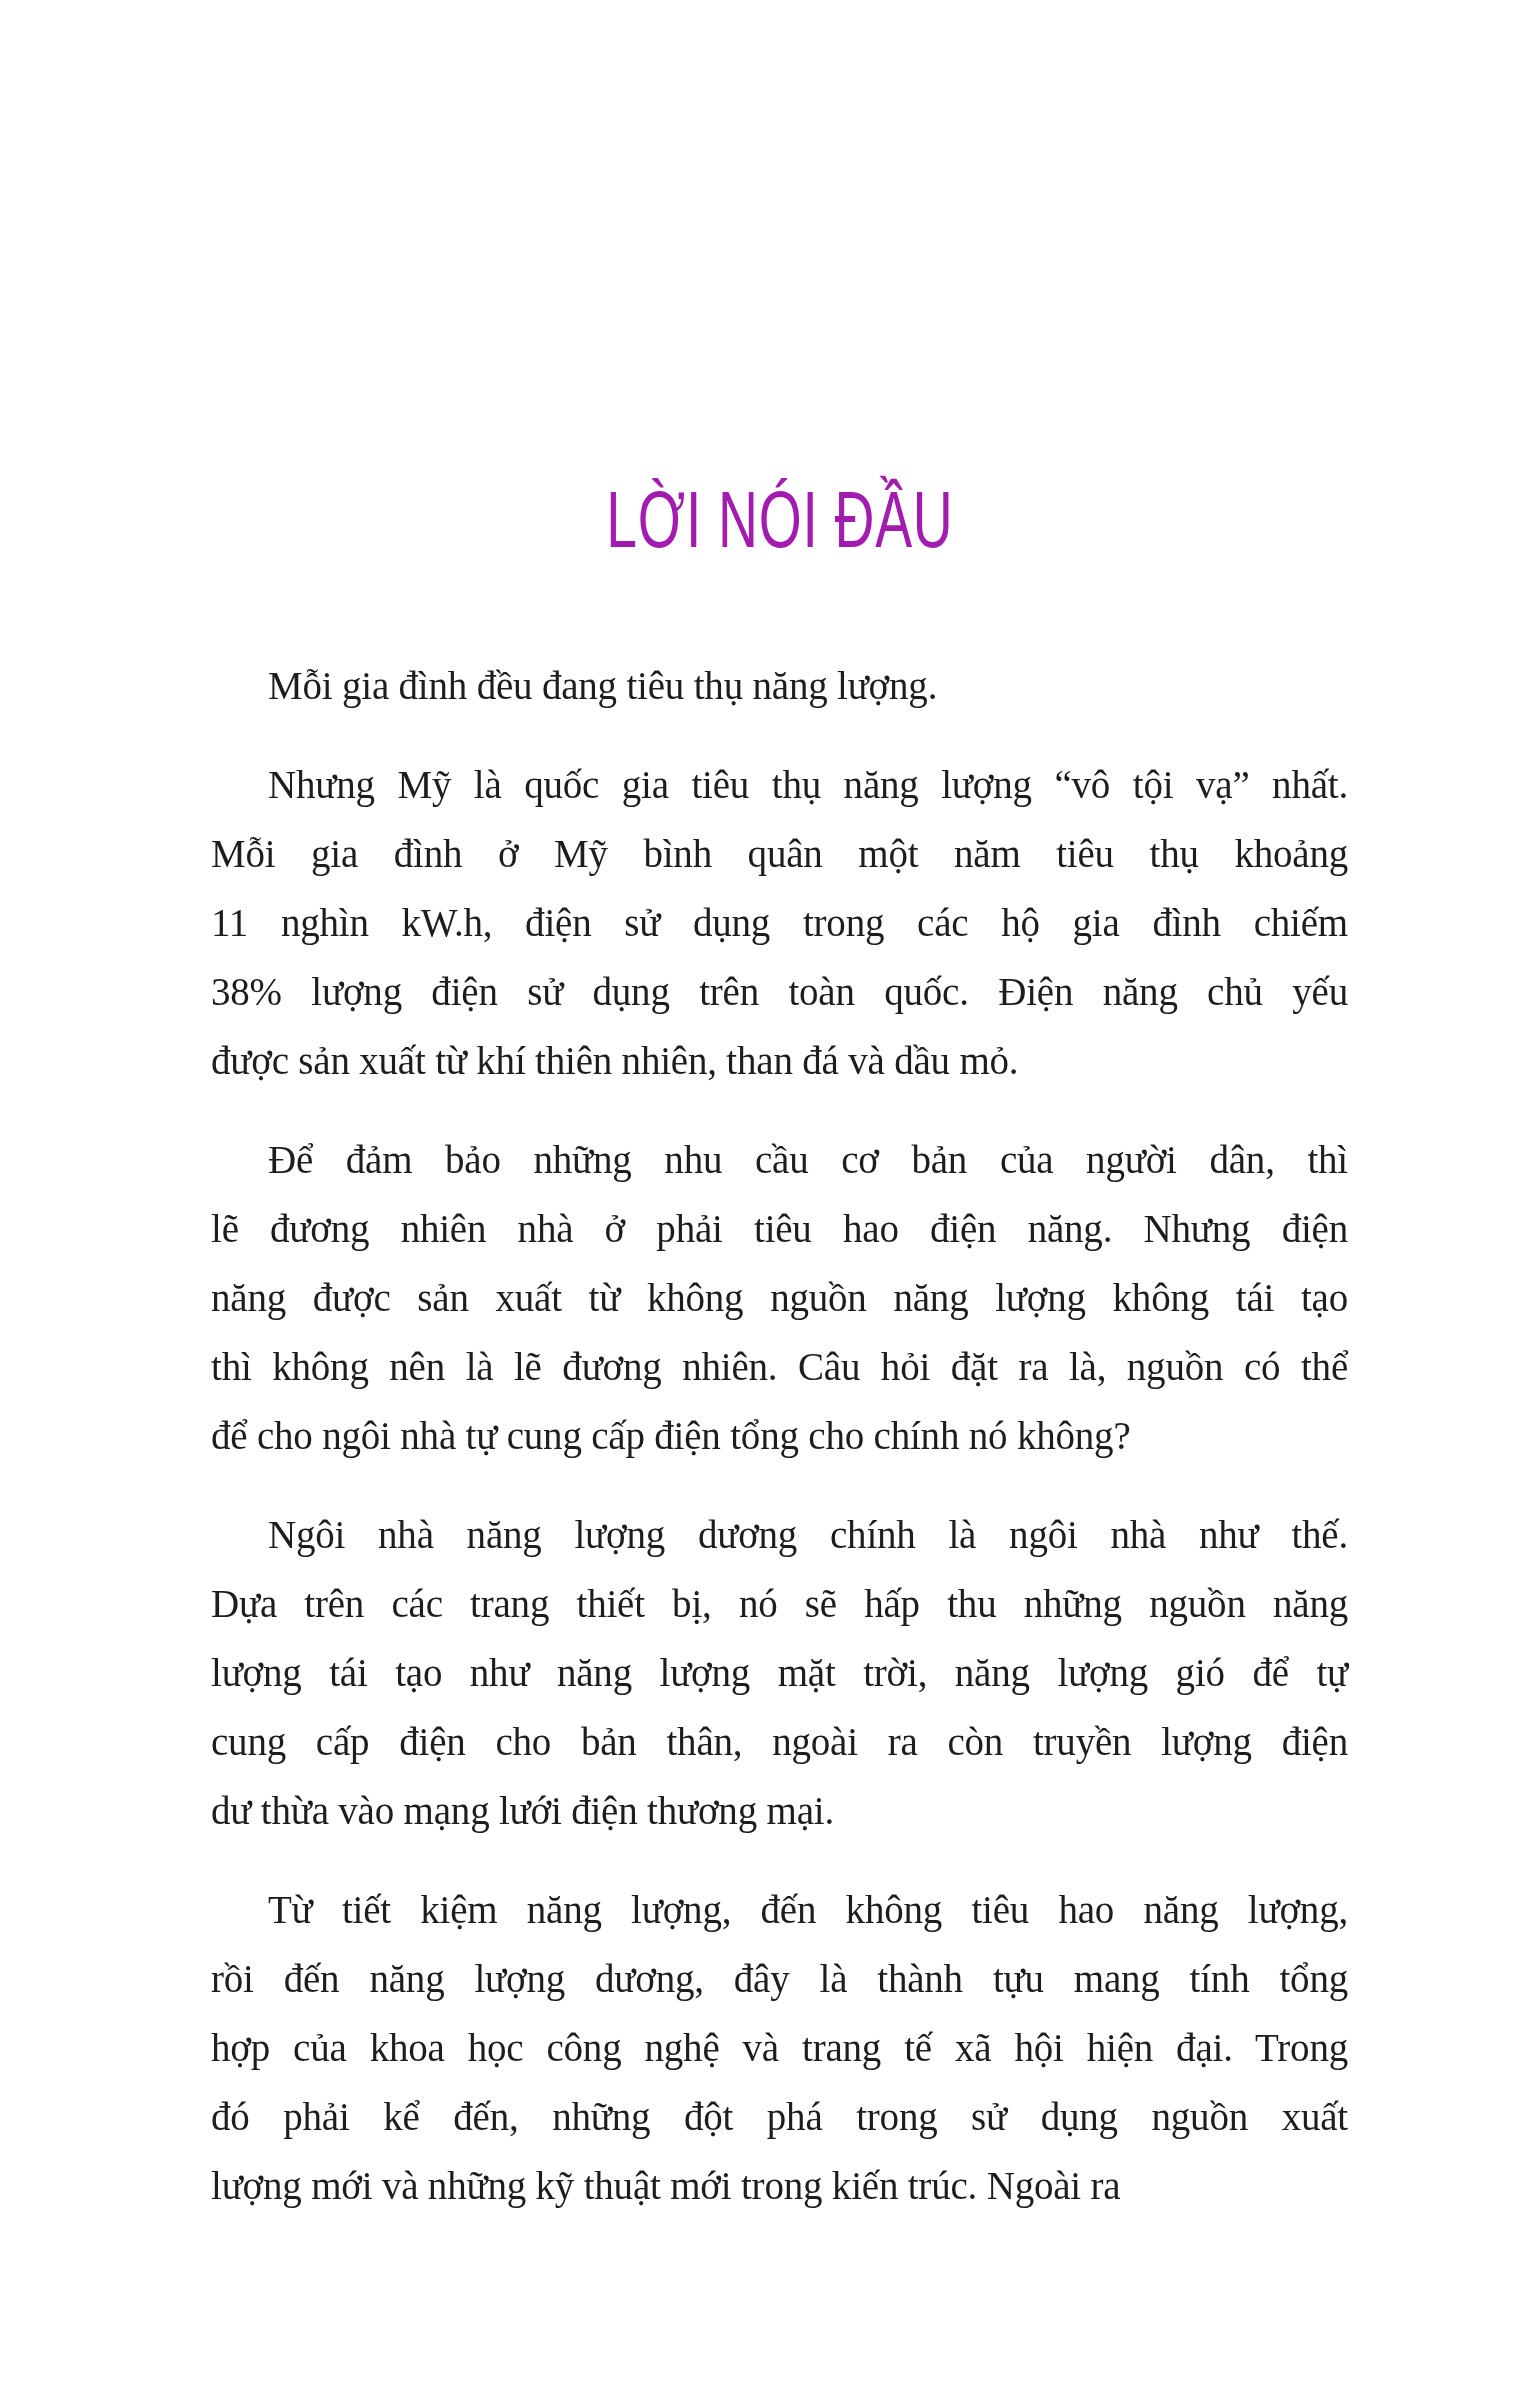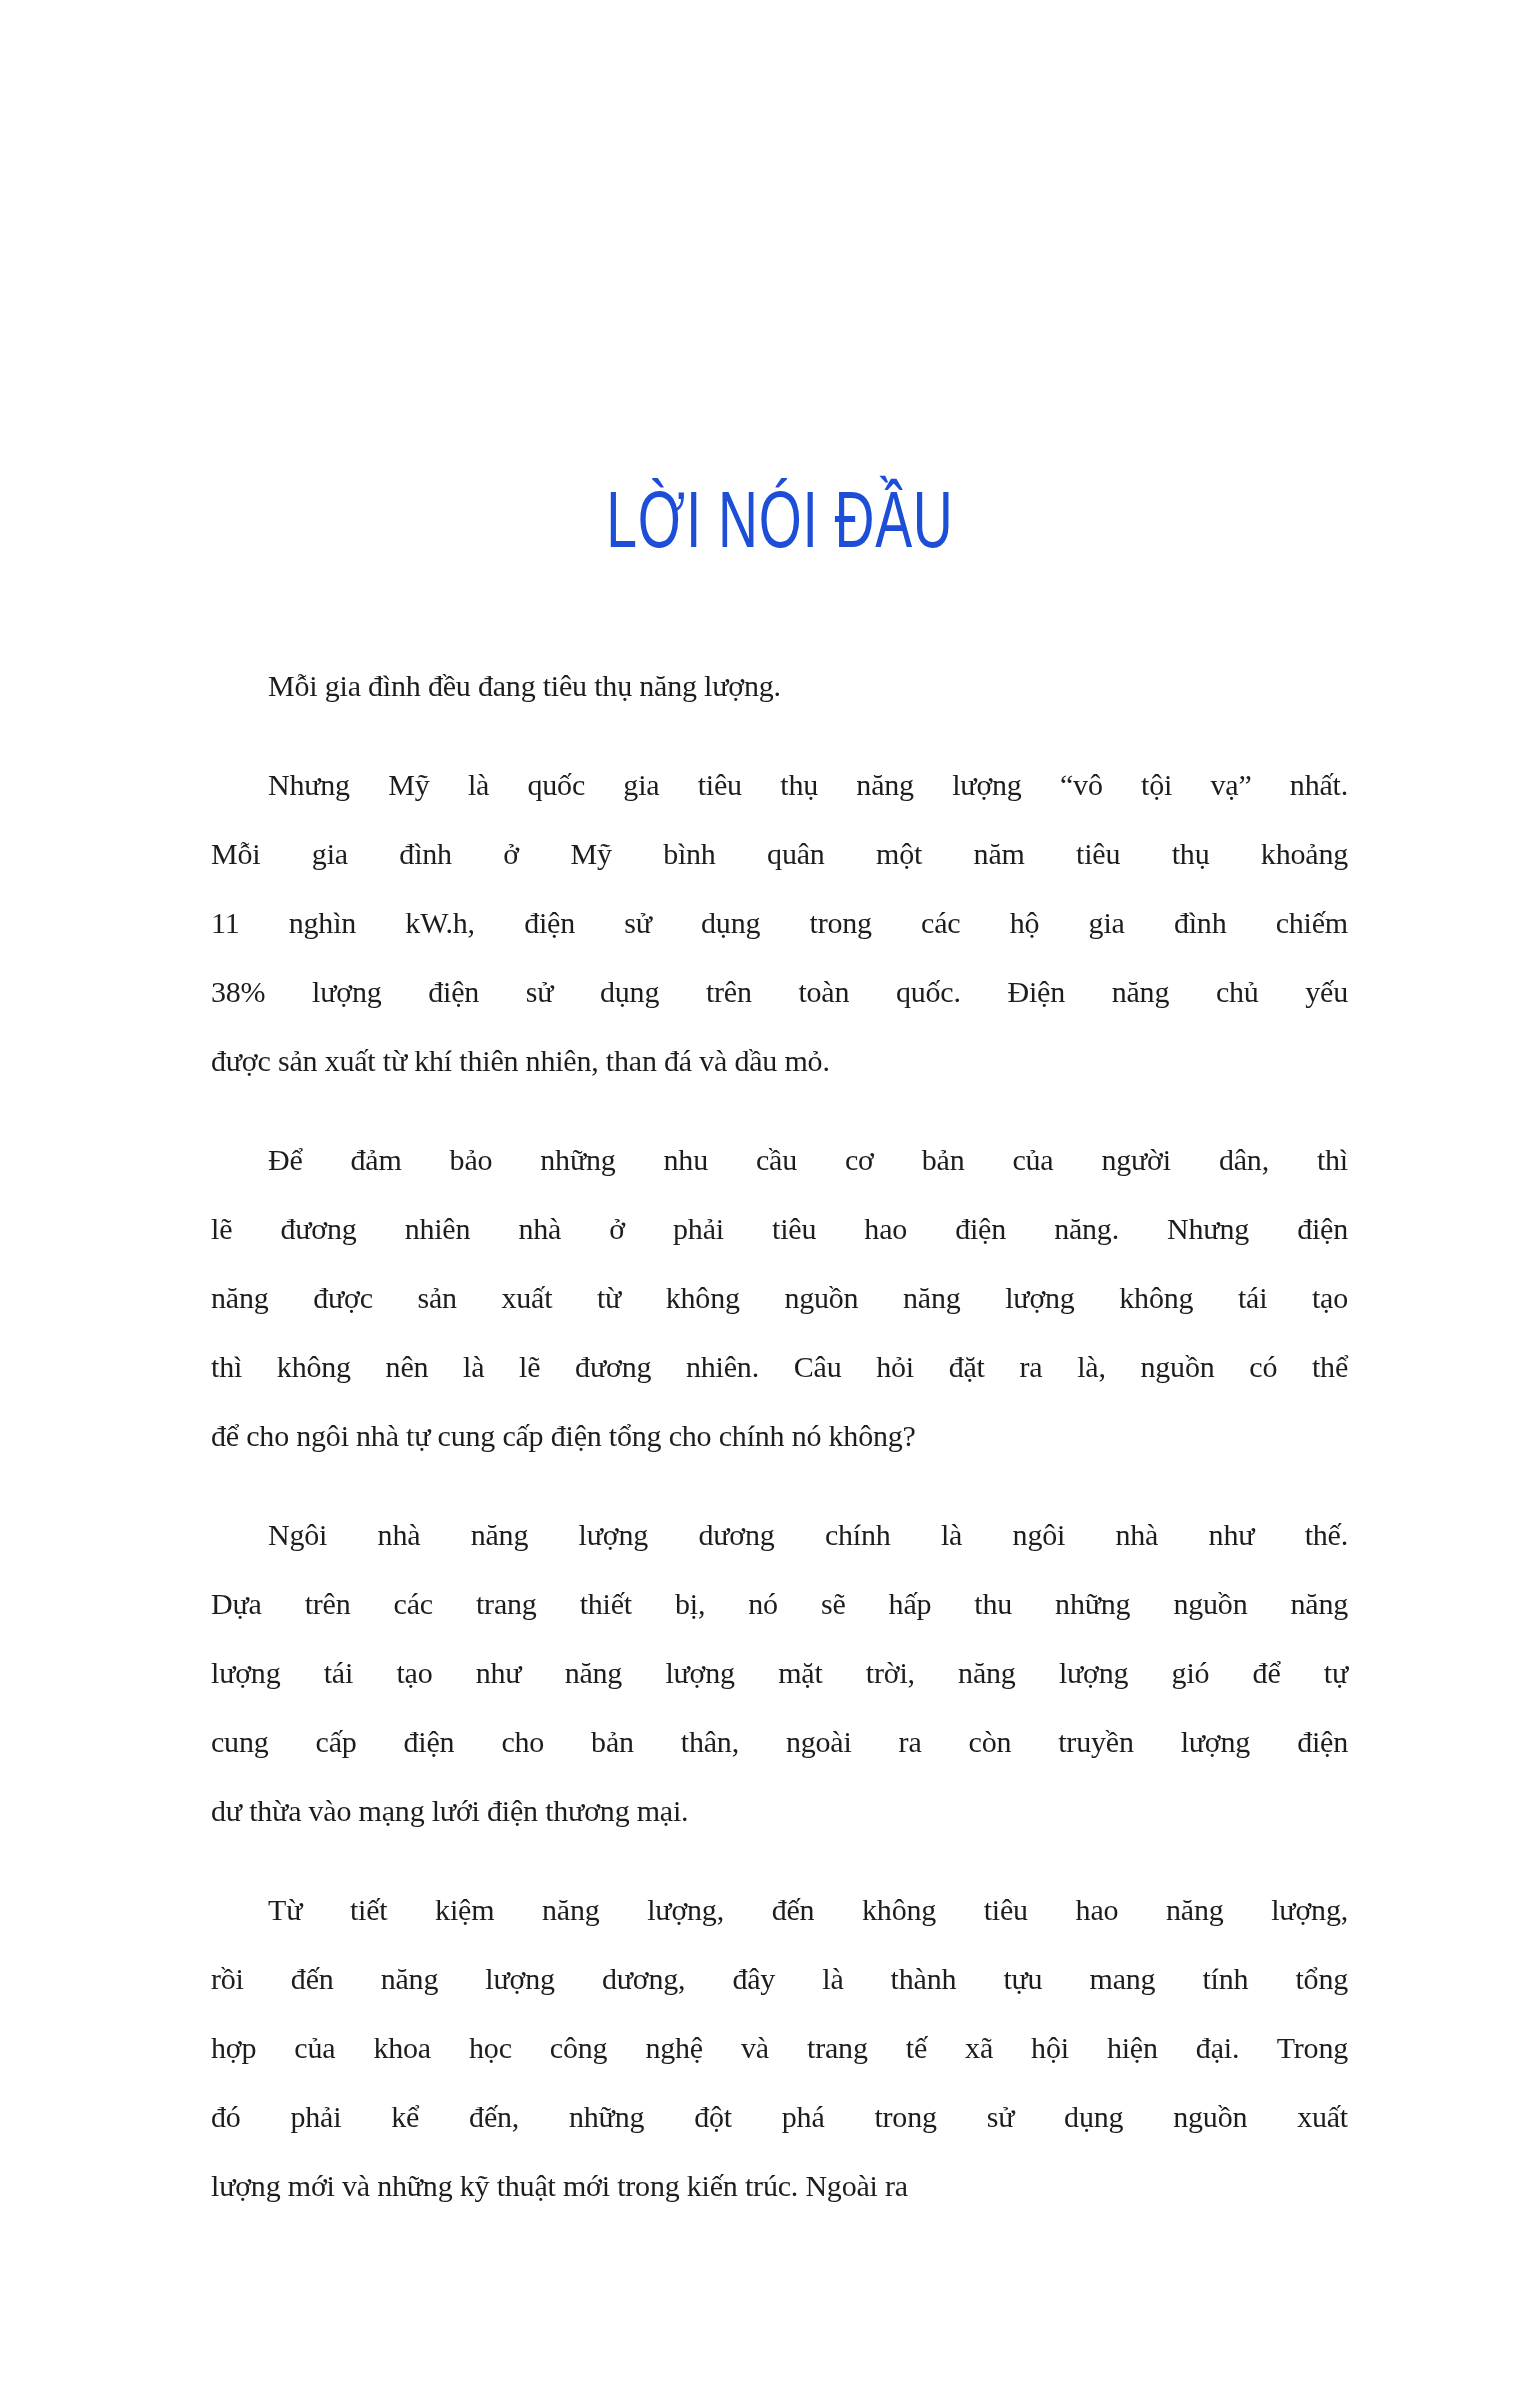--- a/index.html
+++ b/index.html
@@ -18,35 +18,35 @@
   .page-title {
     position: absolute;
     left: 211px;
     top: 480px;
     width: 1137px;
     text-align: center;
     font-family: "Liberation Sans", "DejaVu Sans", sans-serif;
     font-size: 79px;
     font-weight: 400;
     line-height: 1;
-    color: #1d4ed8;
+    color: #a21caf;
     white-space: nowrap;
   }
   .page-title .condense {
     display: inline-block;
     transform: scaleX(0.70);
     transform-origin: 50% 50%;
     letter-spacing: 1px;
   }
   .content {
     position: absolute;
     left: 211px;
     top: 651px;
     width: 1137px;
-    font-size: 30px;
+    font-size: 39px;
     line-height: 69px;
     letter-spacing: -0.2px;
   }
   .para + .para {
     margin-top: 30px;
   }
   .line {
     text-align: left;
   }
   .line.just {

